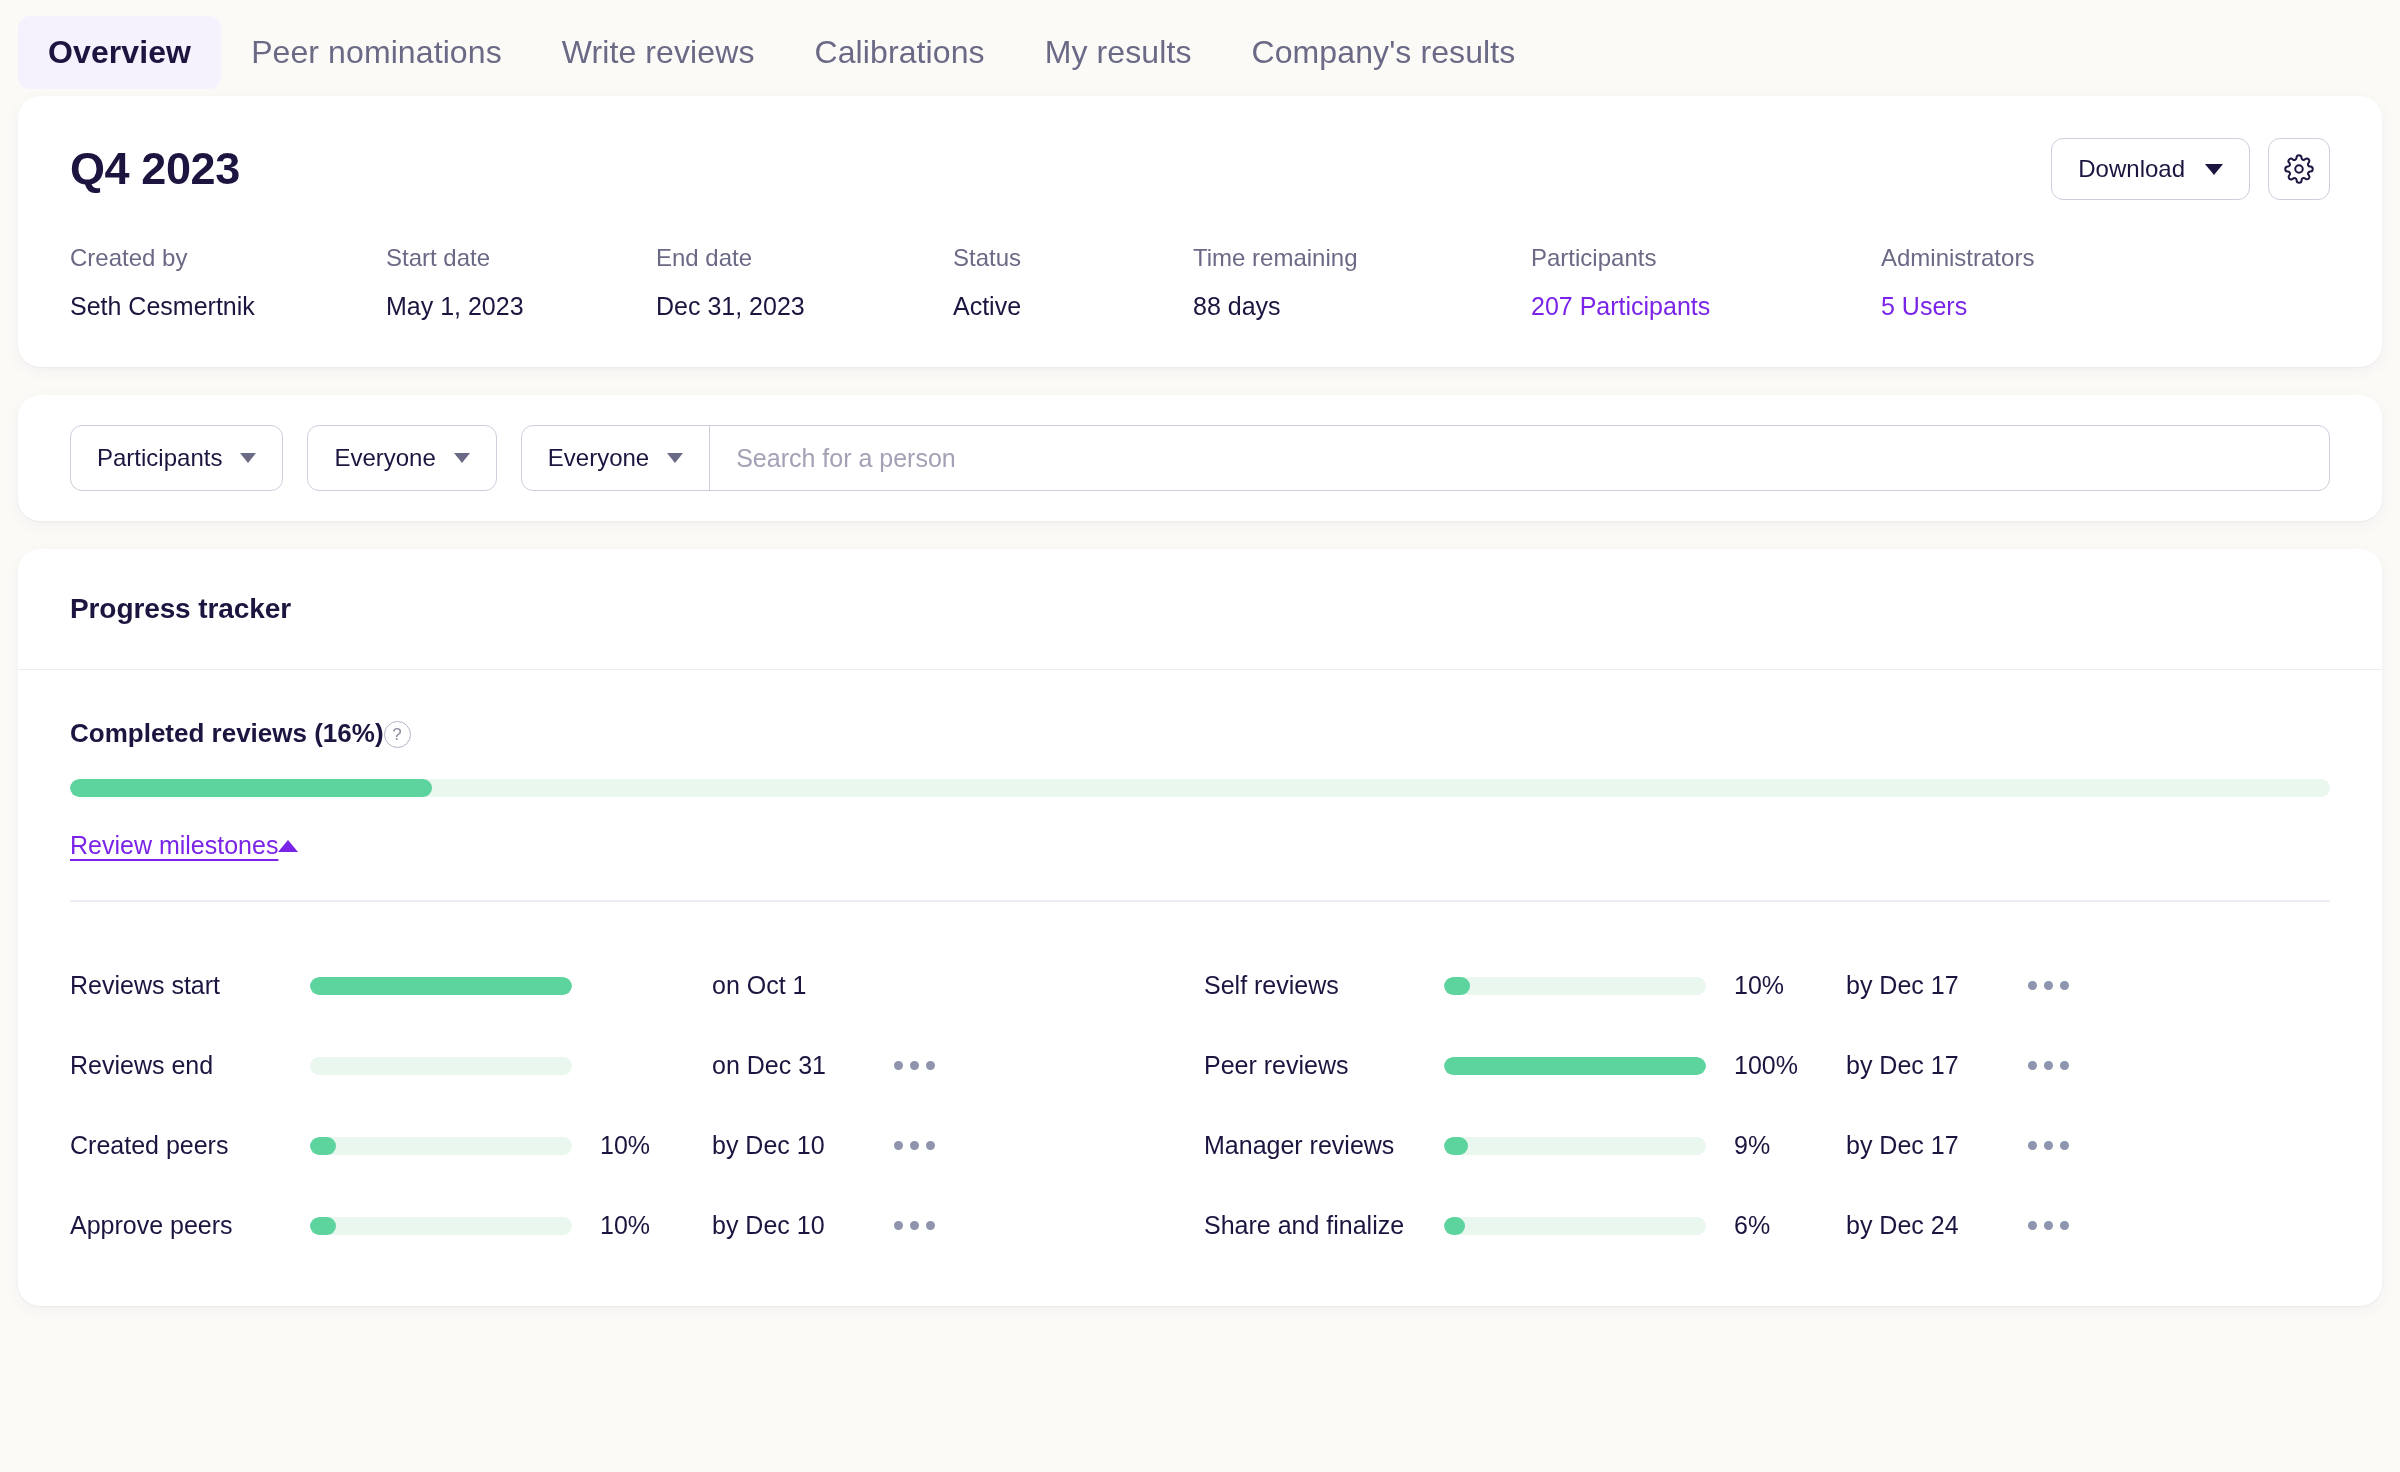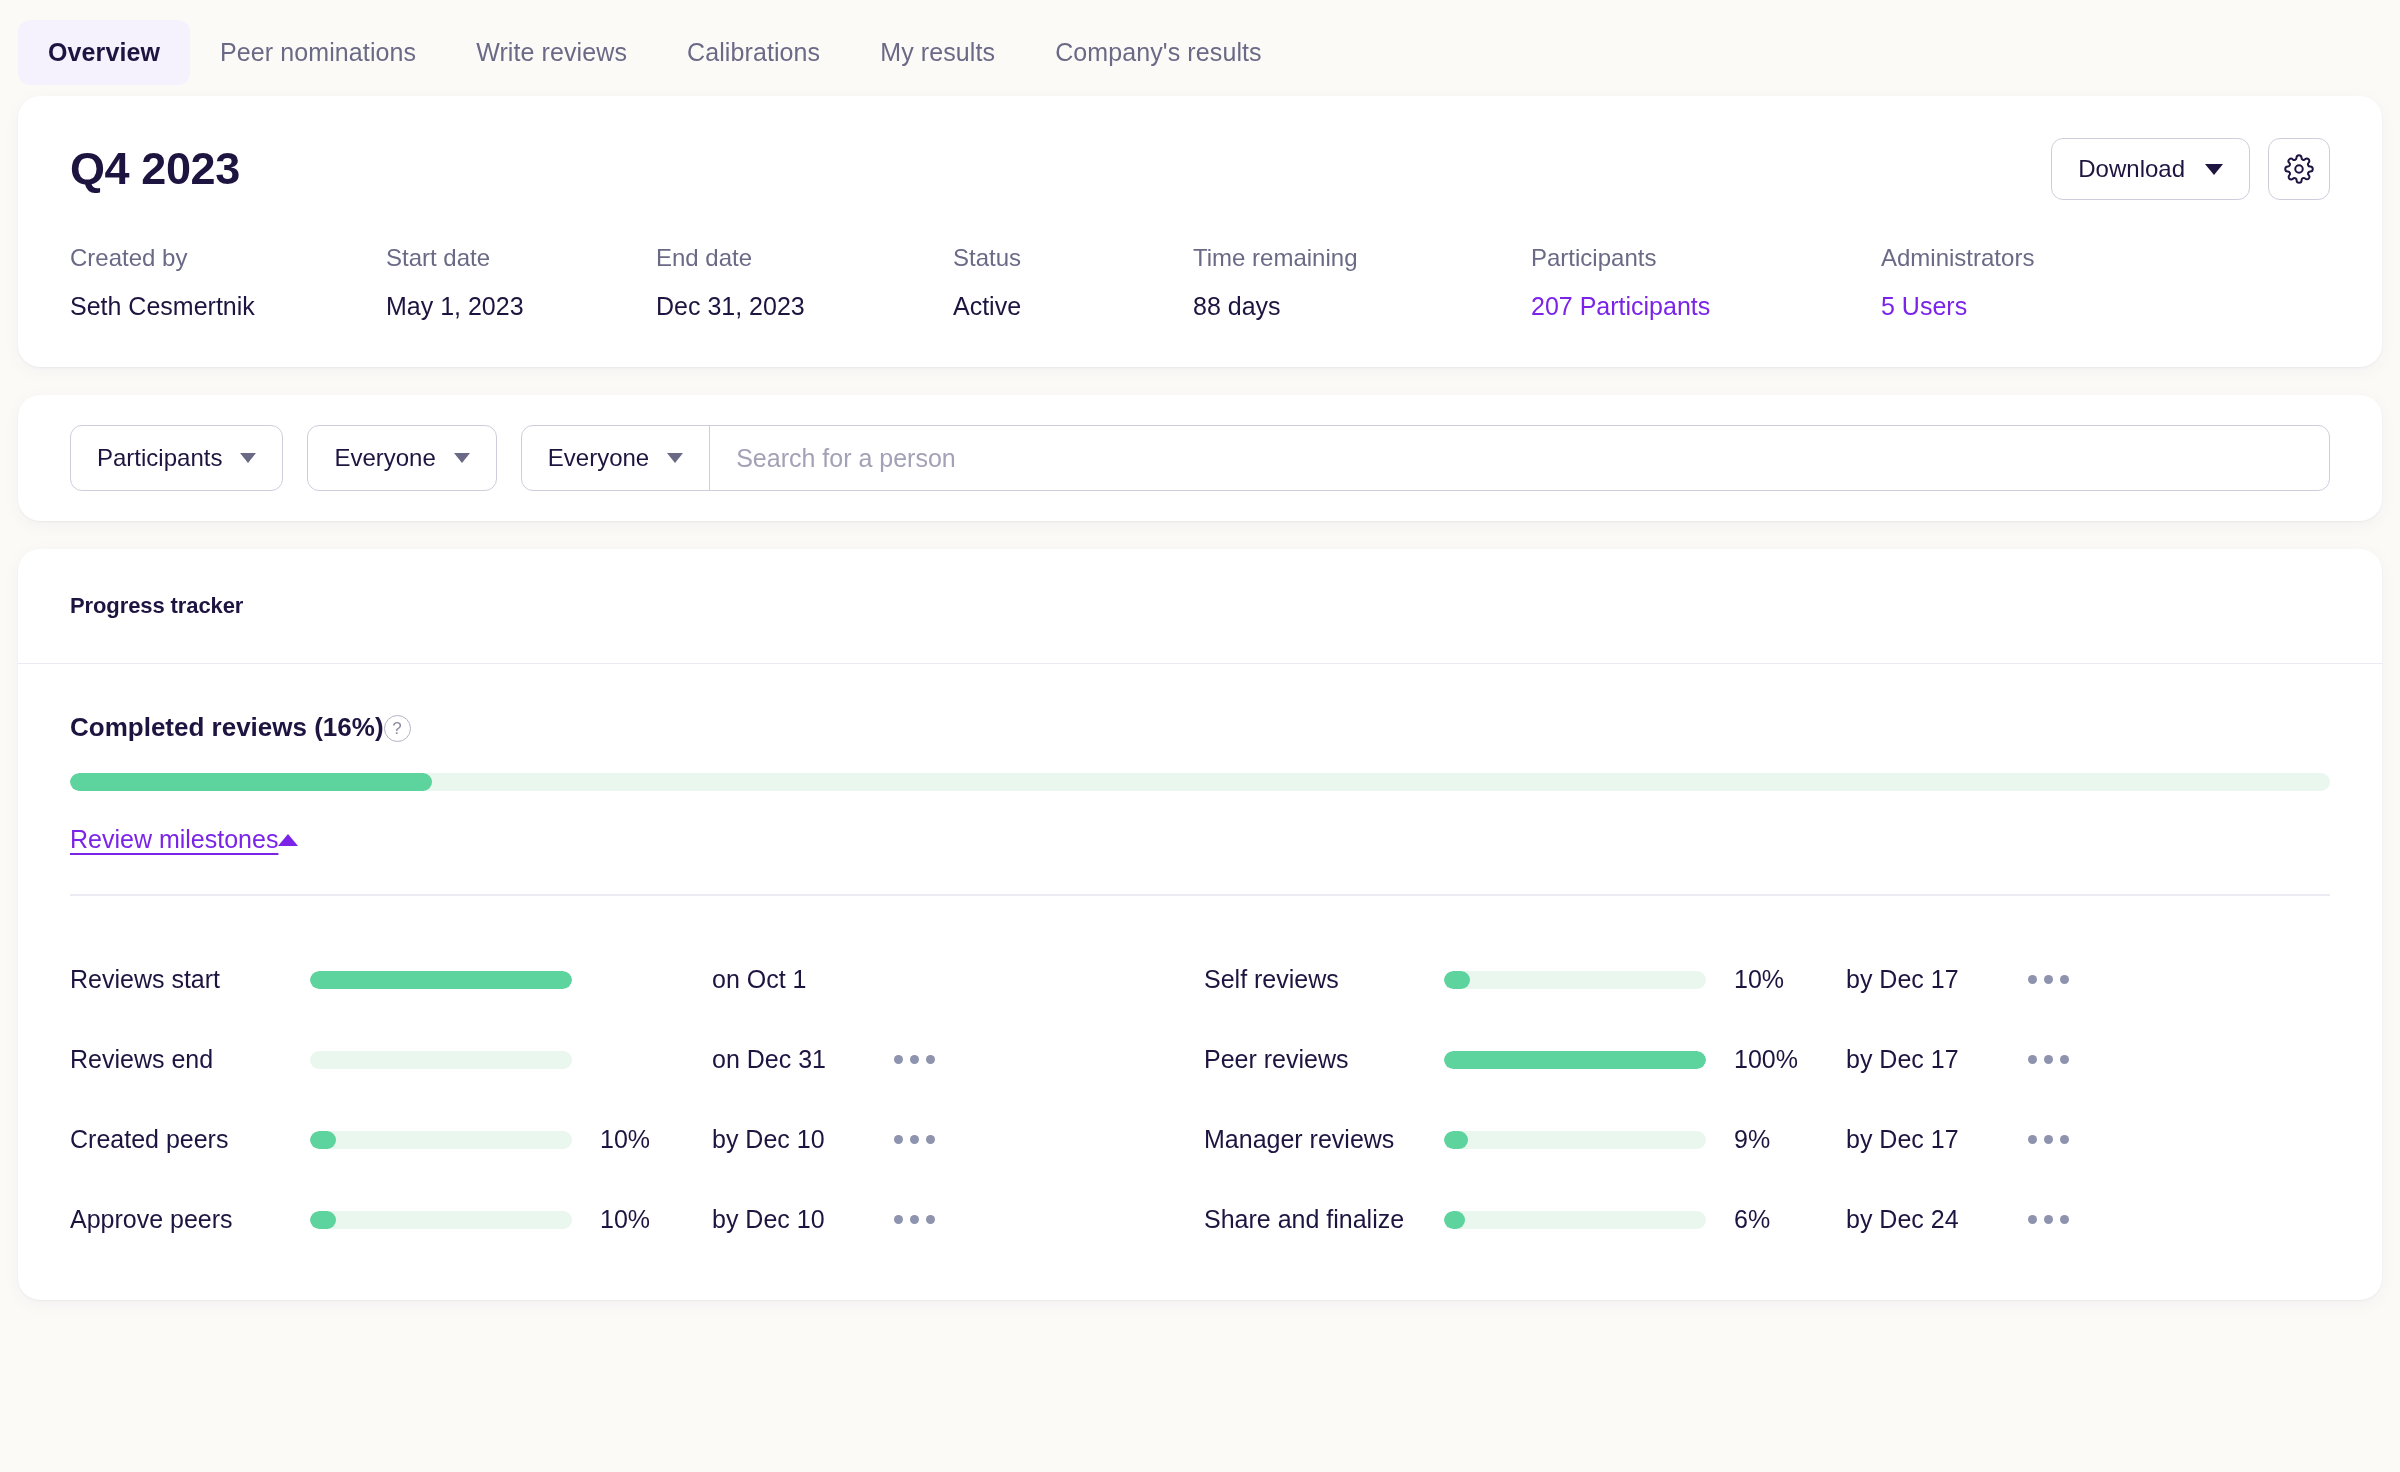--- a/index.html
+++ b/index.html
@@ -21,21 +21,21 @@
   }
 
   
   .tabbar {
     display: flex;
     align-items: center;
     padding: 14px 0 0 18px;
     height: 90px;
   }
   .tab {
-    font-size: 25px;
+    font-size: 32px;
     color: #6B6A86;
     padding: 18px 30px;
     border-radius: 12px;
     letter-spacing: 0.1px;
     white-space: nowrap;
     cursor: pointer;
   }
   .tab.active {
     color: #1E1440;
     background: #F5F2FE;
@@ -174,21 +174,21 @@
   
   .progress-card {
     margin-top: 28px;
     padding: 0;
   }
   .pc-head {
     padding: 44px 52px 44px 52px;
     border-bottom: 1.5px solid #ECEAF2;
   }
   .pc-title {
-    font-size: 22px;
+    font-size: 28px;
     font-weight: 700;
     color: #1E1440;
     letter-spacing: -0.1px;
   }
   .pc-body { padding: 48px 52px 40px 52px; }
 
   .completed-row {
     display: flex;
     align-items: center;
   }

